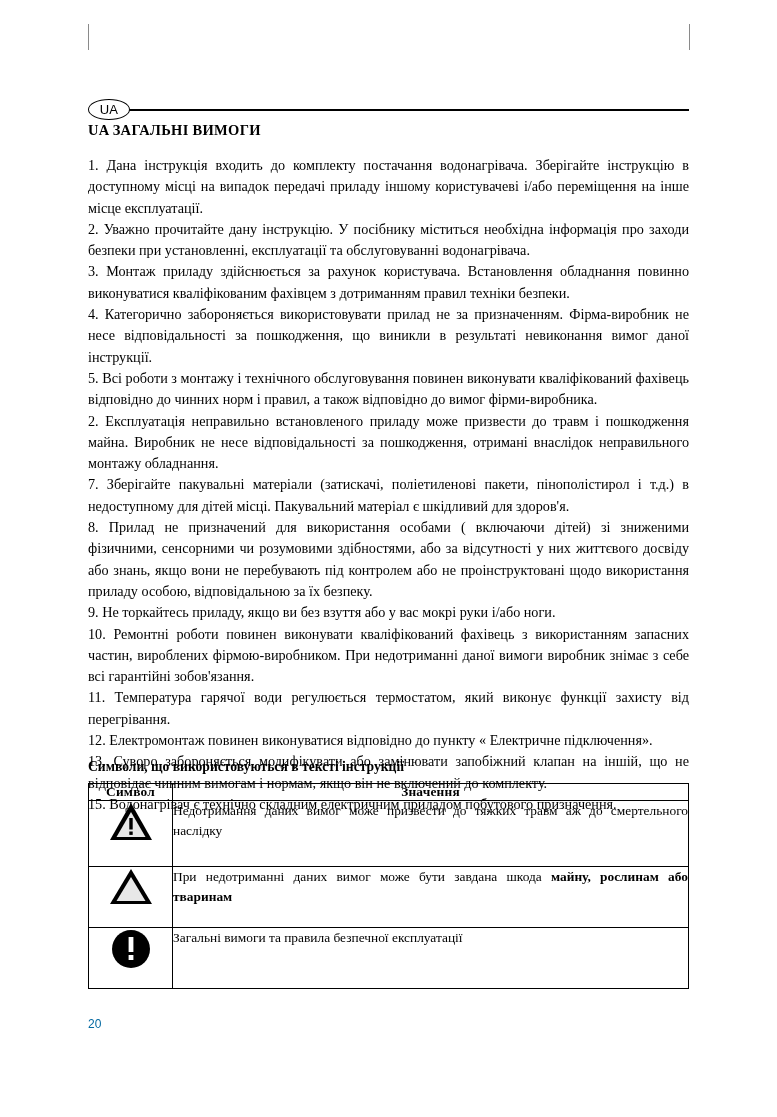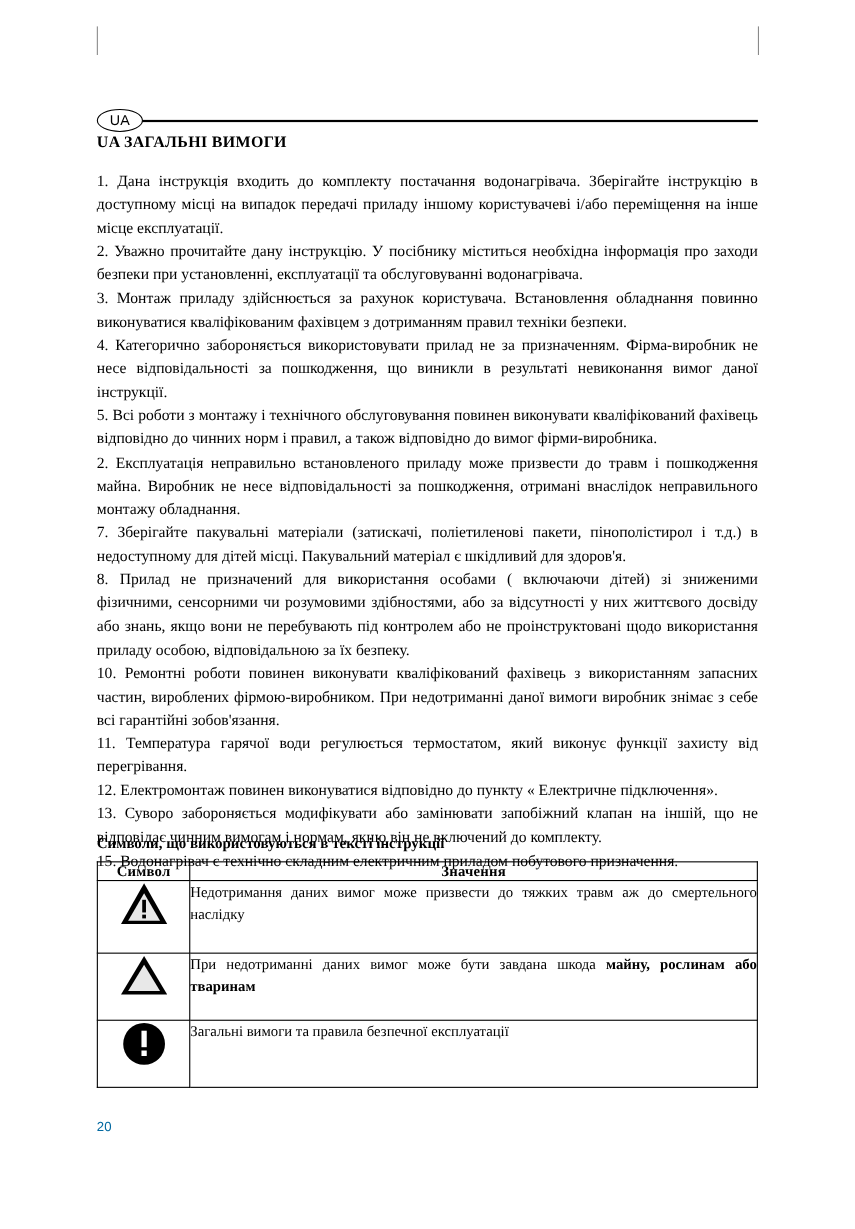--- a/index.html
+++ b/index.html
@@ -179,20 +179,21 @@
 
   <div class="content">
     <p class="item bold">1. Дана інструкція входить до комплекту постачання водонагрівача. Зберігайте інструкцію в доступному місці на випадок передачі приладу іншому користувачеві і/або переміщення на інше місце експлуатації.</p>
     <p class="item bold">2. Уважно прочитайте дану інструкцію. У посібнику міститься необхідна інформація про заходи безпеки при установленні, експлуатації та обслуговуванні водонагрівача.</p>
     <p class="item">3. Монтаж приладу здійснюється за  рахунок користувача. Встановлення обладнання повинно виконуватися кваліфікованим фахівцем з дотриманням правил техніки безпеки.</p>
     <p class="item">4. Категорично забороняється використовувати прилад не за призначенням. Фірма-виробник не несе відповідальності за пошкодження, що виникли в результаті невиконання вимог даної інструкції.</p>
     <p class="item">5. Всі роботи з монтажу і технічного обслуговування повинен виконувати кваліфікований фахівець відповідно до чинних норм і  правил, а  також відповідно до вимог фірми-виробника.</p>
     <p class="item">2. Експлуатація неправильно встановленого приладу може призвести до травм і пошкодження майна. Виробник не несе відповідальності за  пошкодження, отримані внаслідок неправильного монтажу обладнання.</p>
     <p class="item">7. Зберігайте пакувальні матеріали (затискачі, поліетиленові пакети, пінополістирол і т.д.) в недоступному для дітей місці. Пакувальний матеріал є шкідливий для здоров'я.</p>
     <p class="item">8. Прилад не призначений для використання особами ( включаючи дітей) зі зниженими фізичними, сенсорними чи розумовими здібностями, або за відсутності у них життєвого досвіду або знань, якщо вони не перебувають під контролем або не проінструктовані щодо використання приладу особою, відповідальною за їх безпеку.</p>
+    <p class="item">9. Не торкайтесь приладу, якщо ви без взуття або у вас мокрі руки і/або ноги.</p>
     <p class="item">10. Ремонтні роботи повинен виконувати кваліфікований фахівець з  використанням запасних частин, вироблених фірмою-виробником. При недотриманні даної вимоги виробник знімає з себе всі гарантійні зобов'язання.</p>
     <p class="item">11. Температура гарячої води регулюється термостатом, який виконує функції захисту від перегрівання.</p>
     <p class="item">12. Електромонтаж повинен виконуватися відповідно до пункту « Електричне підключення».</p>
     <p class="item">13. Суворо забороняється модифікувати або замінювати запобіжний клапан на іншій, що не відповідає чинним вимогам і нормам, якщо він не включений до комплекту.</p>
     <p class="item">15. Водонагрівач є технічно складним електричним приладом побутового призначення.</p>
   </div>
 
   <div class="symbols-heading">Символи, що використовуються в тексті інструкції</div>
 
   <table class="symbols">

